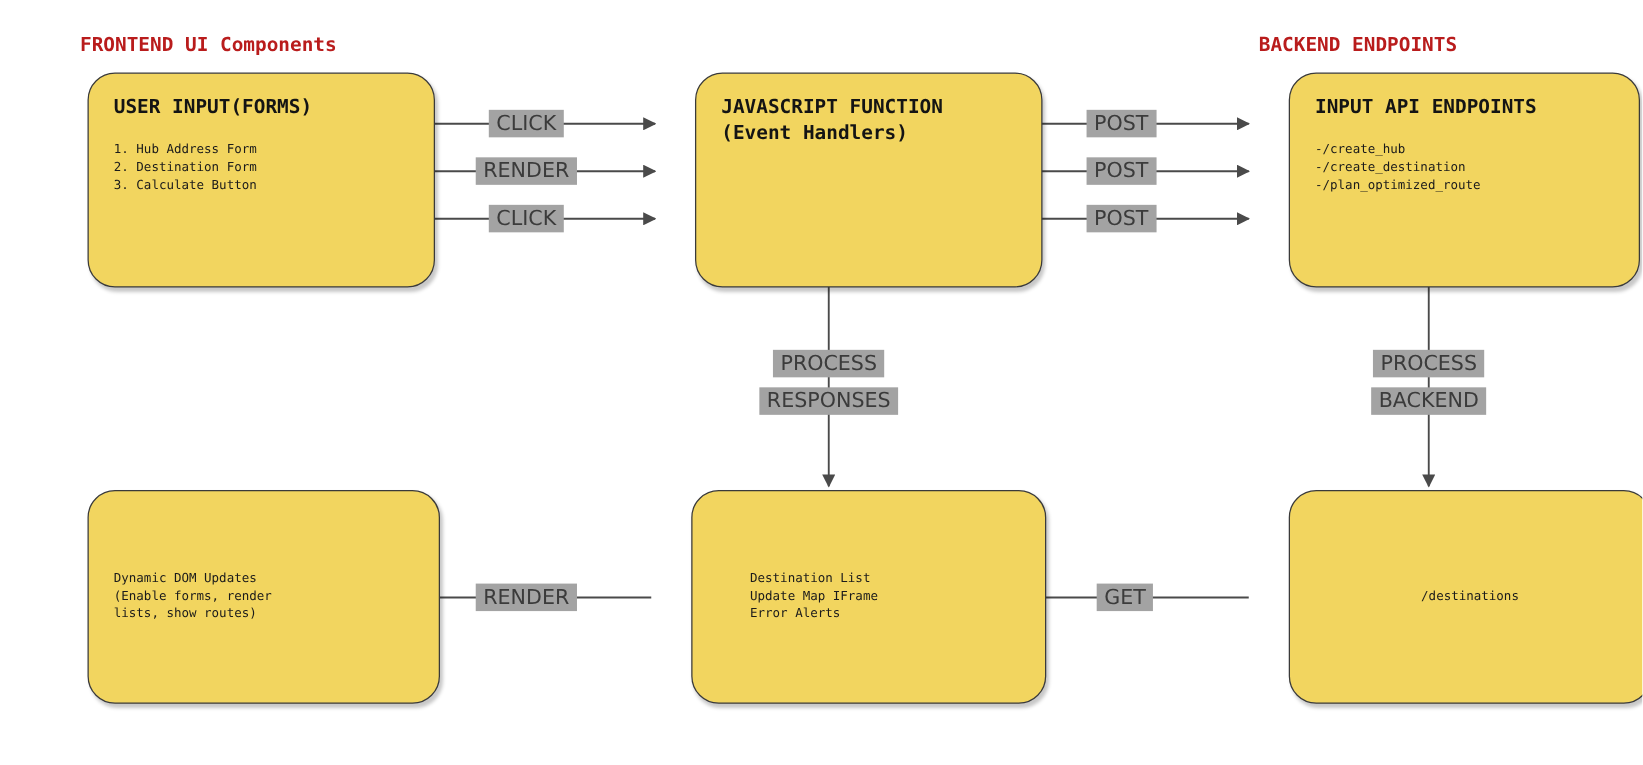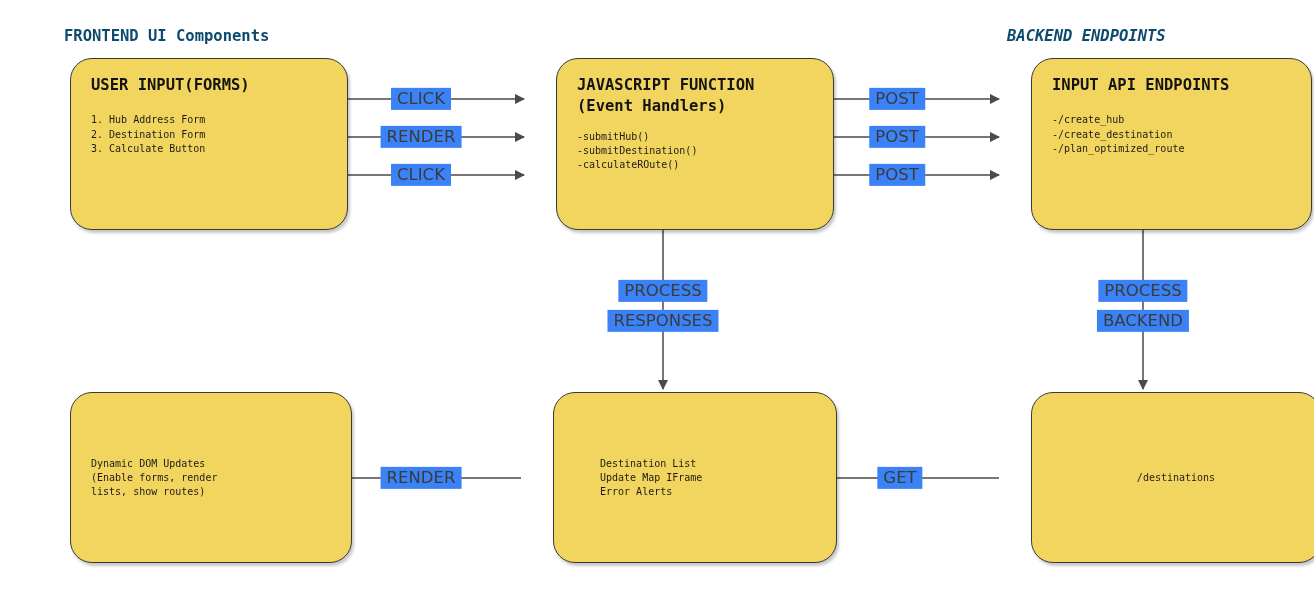--- a/index.html
+++ b/index.html
@@ -16,21 +16,21 @@
     font-family: "DejaVu Sans Mono", "Liberation Mono", monospace;
   }
 
   
   .section-title {
     position: absolute;
     font-family: "DejaVu Sans Mono", "Liberation Mono", monospace;
     font-weight: bold;
     font-size: 15.5px;
     letter-spacing: 0px;
-    color: #0c4a6e;
+    color: #b91c1c;
     white-space: nowrap;
   }
 
   
   .node {
     position: absolute;
     background: #F2D55F;
     border: 1.6px solid #3a3a3a;
     border-radius: 22px;
     box-sizing: border-box;
@@ -69,21 +69,21 @@
   .node-lines.gap { margin-top: 17px; }
   .node-lines.center { text-align: center; }
 
   
   .edge-label {
     position: absolute;
     font-family: "DejaVu Sans", "Liberation Sans", sans-serif;
     font-size: 16.5px;
     color: #3b3b3b;
     white-space: nowrap;
-    background: #3b82f6;
+    background: #a3a3a3;
     padding: 0 6px;
     transform: translate(-50%, -50%);
     text-align: left;
     line-height: 1.35;
   }
 
   svg.edges {
     position: absolute;
     left: 0; top: 0;
     width: 1314px;
@@ -127,38 +127,35 @@
       <path d="M 999 478 L 805 478"></path>
     </g>
 
     <g stroke="#4a4a4a" stroke-width="1.5" fill="none" marker-end="url(#arrow)">
       <path d="M 521 478 L 320 478"></path>
     </g>
   </svg>
 
   <div class="section-title" style="left:64px; top:27px;">FRONTEND UI Components</div>
 
-  <div class="section-title" style="left:1007px; top:27px;font-style:italic;">BACKEND ENDPOINTS</div>
+  <div class="section-title" style="left:1007px; top:27px;">BACKEND ENDPOINTS</div>
 
   <div class="node" style="left:38px; top:58px; width:278px; height:172px;">
     <div class="node-inner topalign">
       <div class="node-title">USER INPUT(FORMS)</div>
       <div class="node-lines gap">1. Hub Address Form
 2. Destination Form
 3. Calculate Button</div>
     </div>
   </div>
 
   <div class="node" style="left:524px; top:58px; width:278px; height:172px;">
     <div class="node-inner topalign">
       <div class="node-title">JAVASCRIPT FUNCTION
 (Event Handlers)</div>
-      <div class="node-lines gap" style="margin-top:12px;">-submitHub()
--submitDestination()
--calculateROute()</div>
     </div>
   </div>
 
   <div class="node" style="left:999px; top:58px; width:281px; height:172px;">
     <div class="node-inner topalign">
       <div class="node-title">INPUT API ENDPOINTS</div>
       <div class="node-lines gap">-/create_hub
 -/create_destination
 -/plan_optimized_route</div>
     </div>

